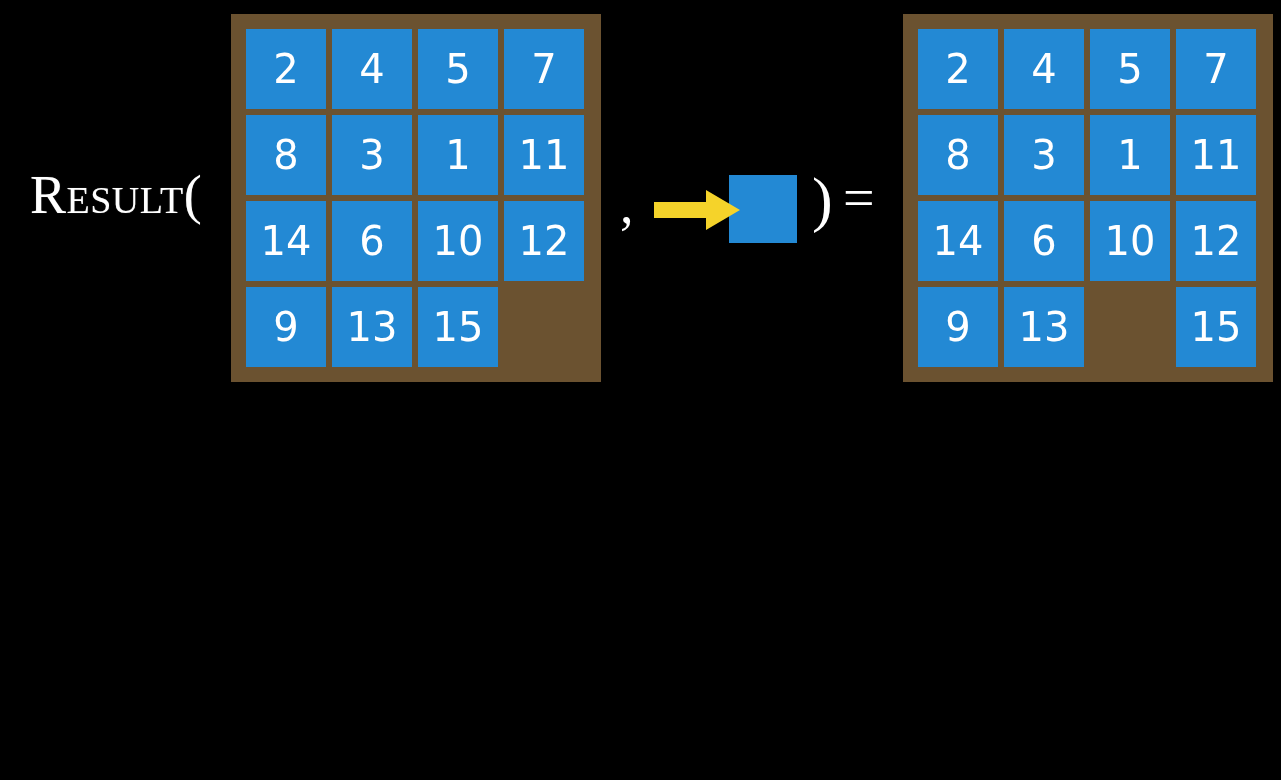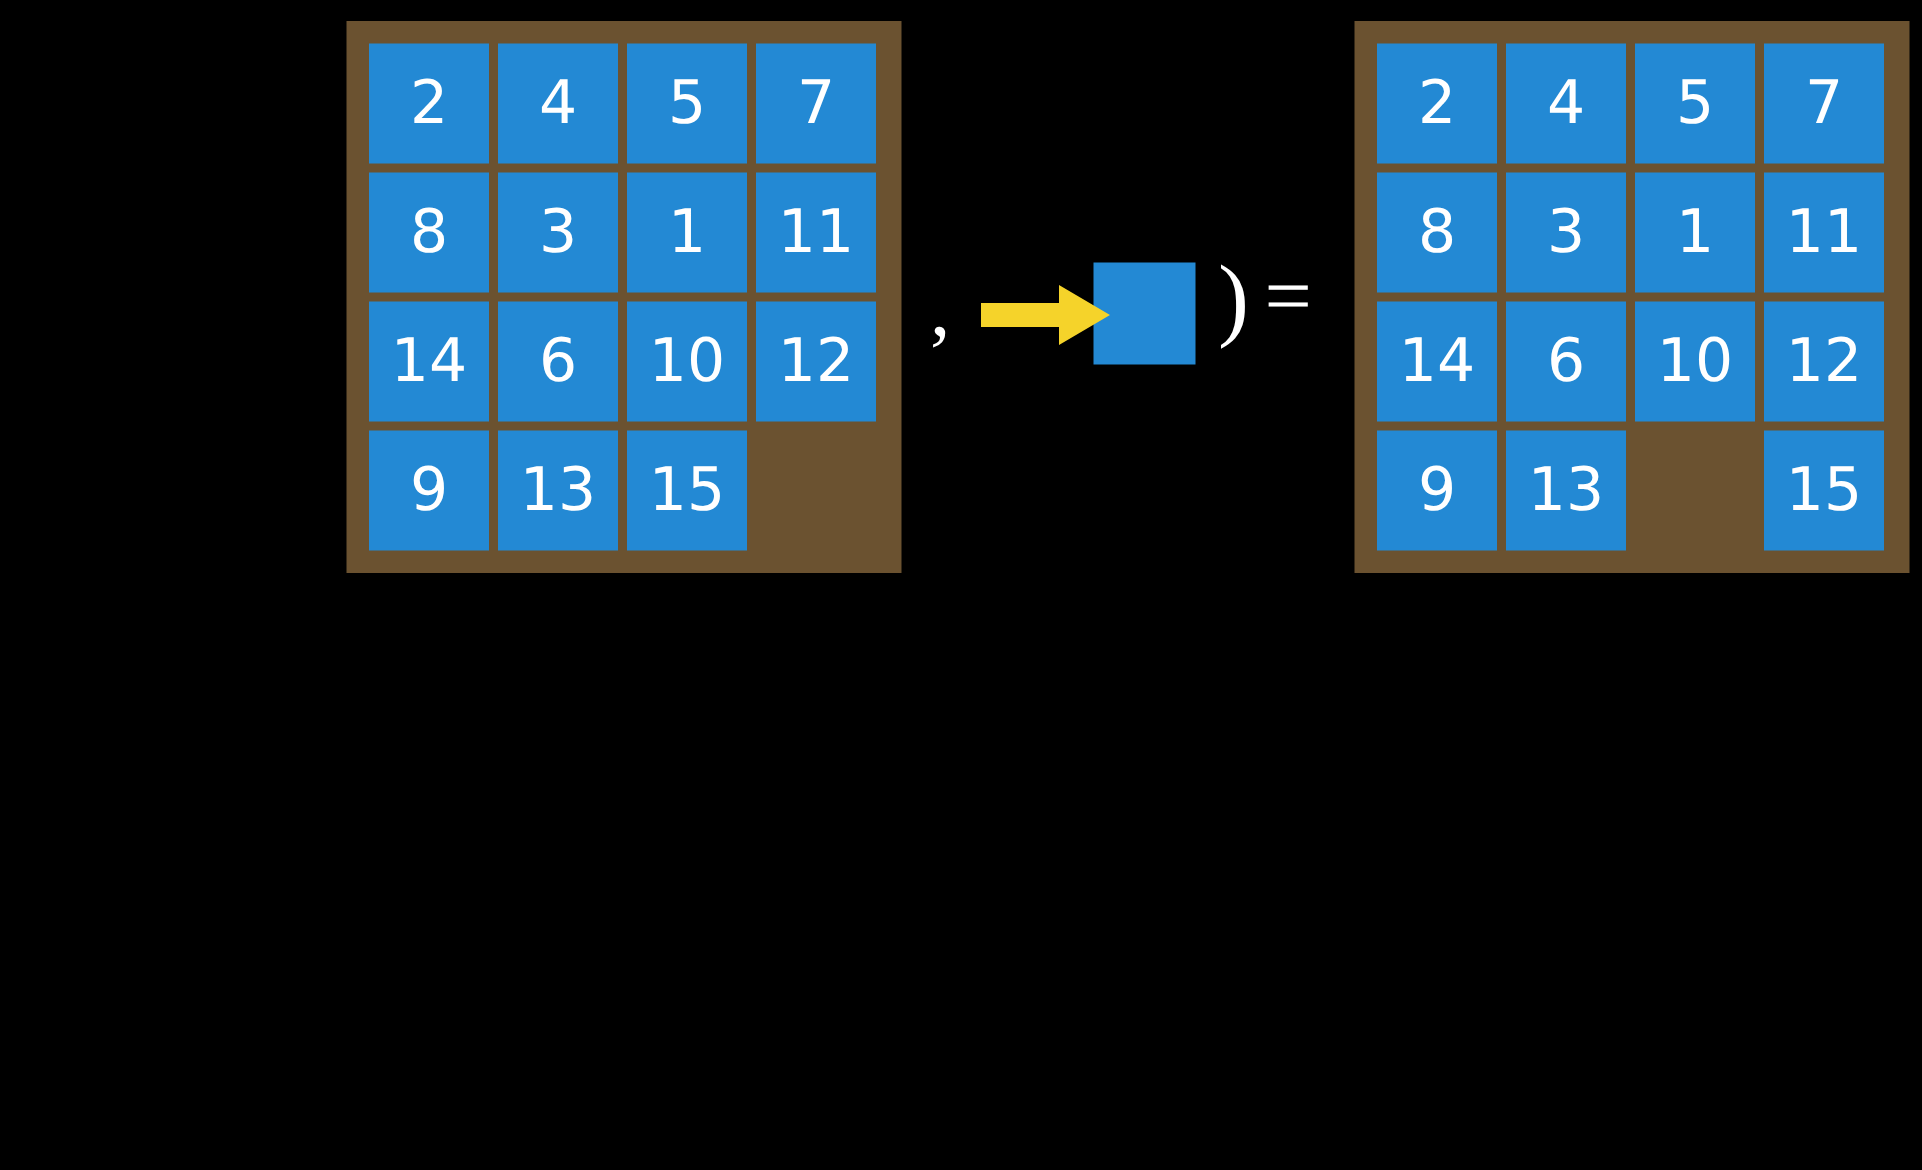--- a/index.html
+++ b/index.html
@@ -118,20 +118,21 @@
 
   .arrow-svg { display: block; }
 </style>
 </head>
 <body>
 
 <div class="stage">
 
   <div class="row" id="row-top">
 
+    <div class="result-label" id="result-label-top">Result(</div>
 
     <div class="board" id="board-top-left">
       <div class="board-grid">
         <div class="tile">2</div>
         <div class="tile">4</div>
         <div class="tile">5</div>
         <div class="tile">7</div>
 
         <div class="tile">8</div>
         <div class="tile">3</div>

